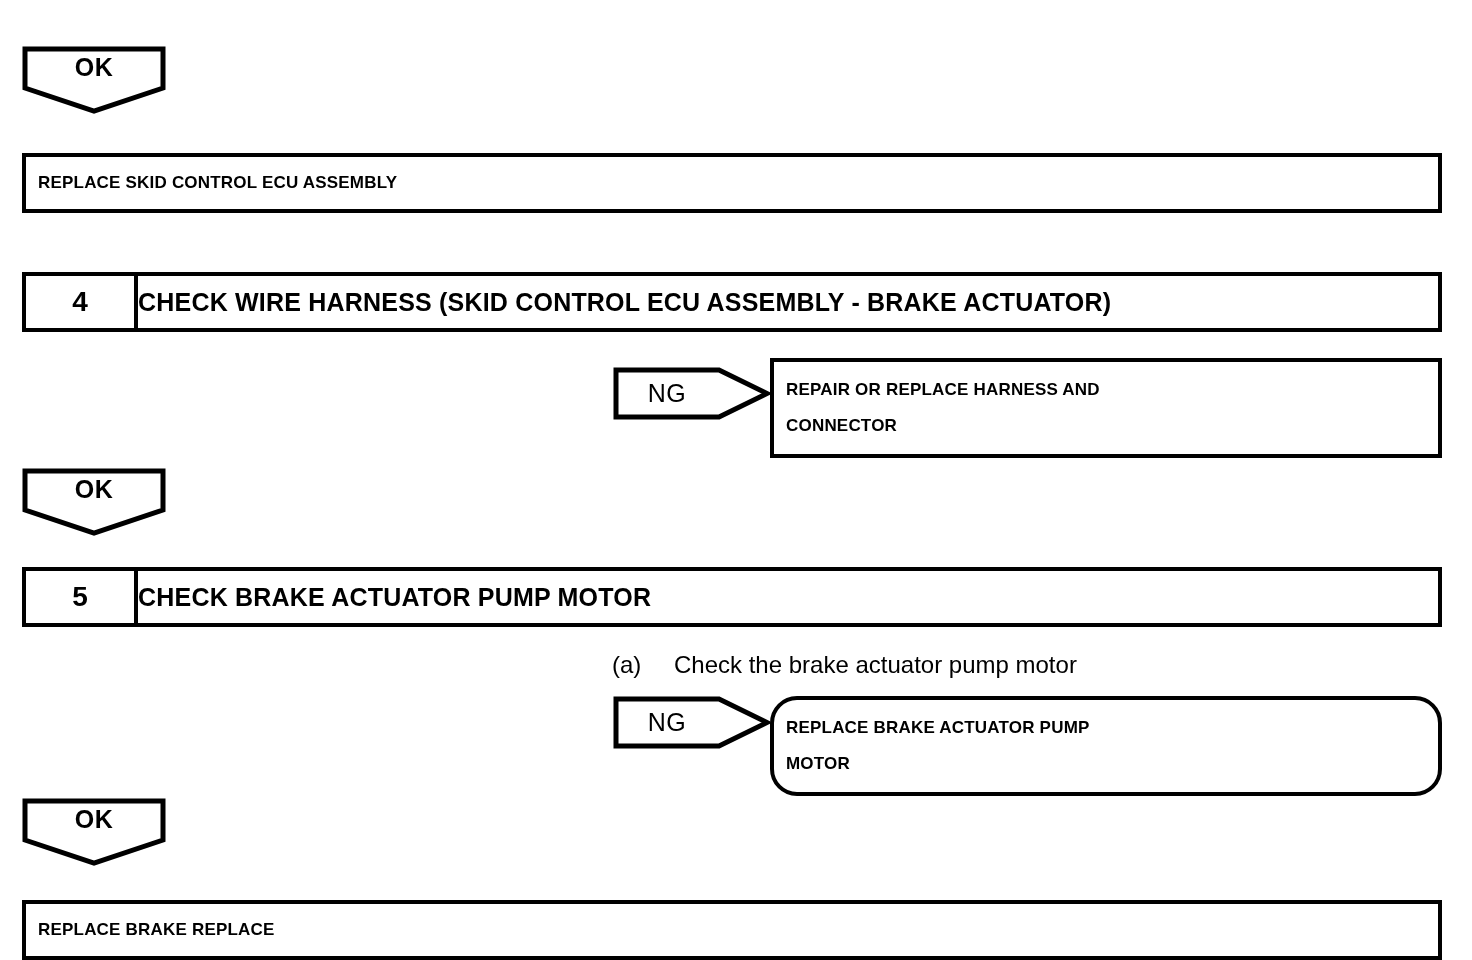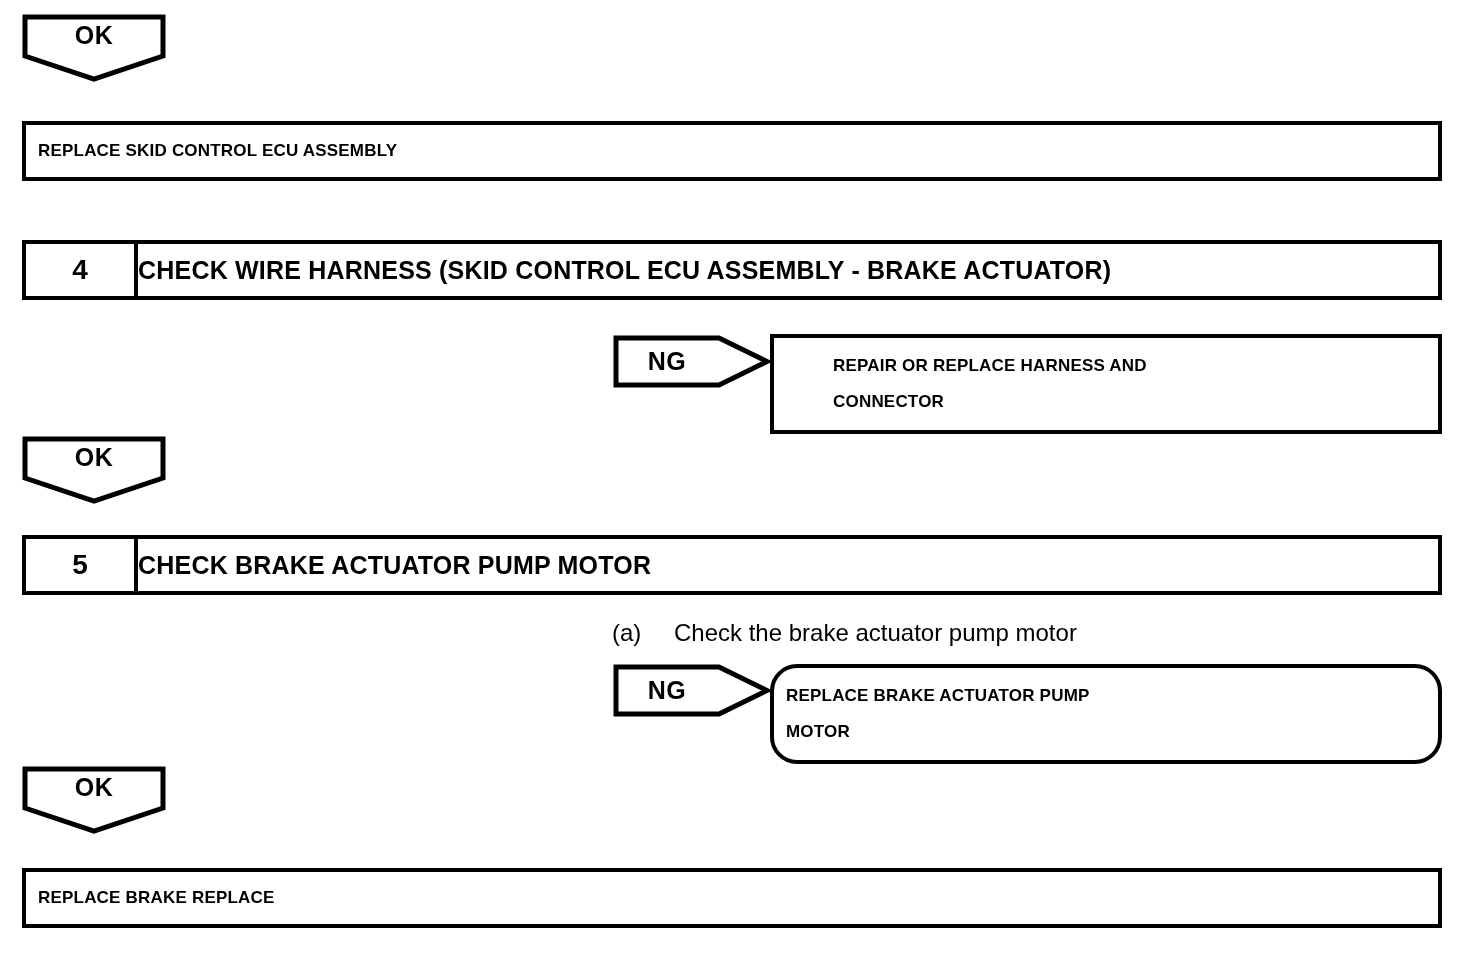--- a/index.html
+++ b/index.html
@@ -14,21 +14,21 @@
   }
   #canvas {
     position: relative;
     width: 1472px;
     height: 960px;
     background: #ffffff;
     overflow: hidden;
   }
 
   
-  .node { position: absolute; box-sizing: border-box; }
+  .node { position: absolute; box-sizing: border-box; margin-top: 32px; }
 
   
   .ok-arrow {
     width: 144px;
     height: 68px;
   }
   .ok-arrow svg { display: block; width: 100%; height: 100%; }
   .ok-arrow .ok-label {
     position: absolute;
     left: 0;
@@ -47,21 +47,21 @@
     height: 53px;
   }
   .ng-arrow svg { display: block; width: 100%; height: 100%; }
   .ng-arrow .ng-label {
     position: absolute;
     left: 10px;
     top: 11px;
     width: 88px;
     text-align: center;
     font-size: 25px;
-    font-weight: bold;
+    font-weight: normal;
     letter-spacing: 0.5px;
     line-height: 30px;
   }
 
   
   .result-box {
     border: 4px solid #000000;
     background: #ffffff;
     display: flex;
     align-items: center;
@@ -135,21 +135,21 @@
     <div class="step-title">CHECK WIRE HARNESS (SKID CONTROL ECU ASSEMBLY - BRAKE ACTUATOR)</div>
   </div>
 
   <div class="node ng-arrow" style="left:613px; top:335px;">
     <svg viewBox="0 0 157 53" preserveAspectRatio="none" aria-hidden="true">
       <polygon points="3,3 106,3 154,26.5 106,50 3,50" fill="#ffffff" stroke="#000000" stroke-width="5" stroke-linejoin="miter"></polygon>
     </svg>
     <div class="ng-label">NG</div>
   </div>
 
-  <div class="node result-box" style="left:770px; top:334px; width:672px; height:100px;padding-left:47px;">
+  <div class="node result-box" style="left:770px; top:326px; width:672px; height:100px;">
     <div class="rb-text">REPAIR OR REPLACE HARNESS AND
 CONNECTOR</div>
   </div>
 
   <div class="node ok-arrow" style="left:22px; top:436px;">
     <svg viewBox="0 0 144 68" preserveAspectRatio="none" aria-hidden="true">
       <polygon points="3,3 141,3 141,42 72,65 3,42" fill="#ffffff" stroke="#000000" stroke-width="5" stroke-linejoin="miter"></polygon>
     </svg>
     <div class="ok-label">OK</div>
   </div>

